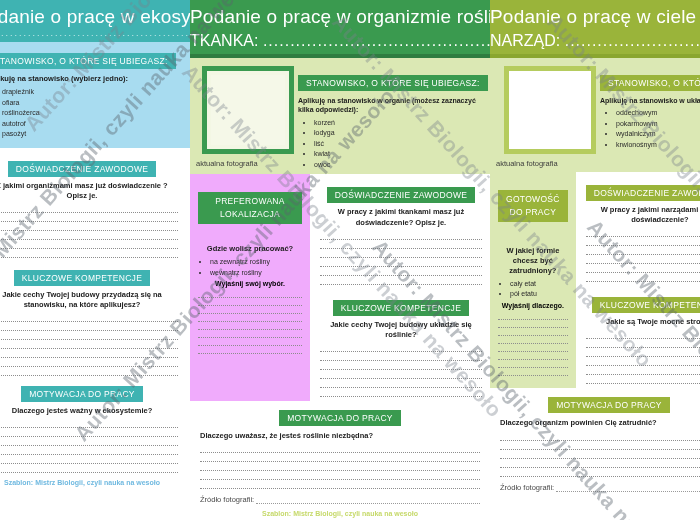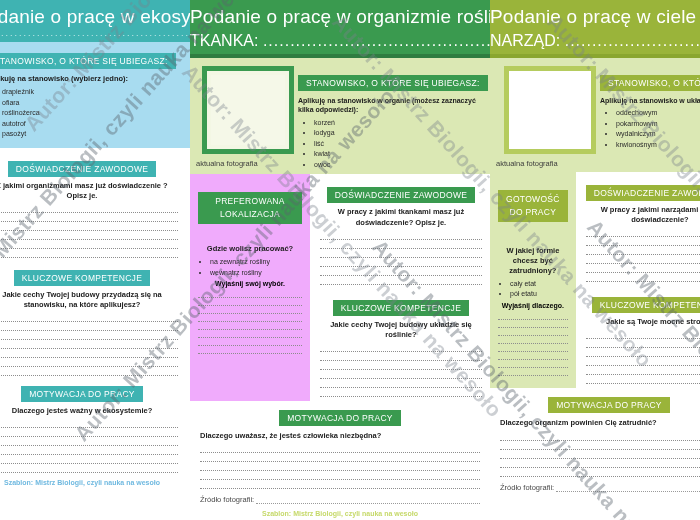--- a/index.html
+++ b/index.html
@@ -229,21 +229,21 @@
           <div class="ln"></div>
           <div class="ln"></div>
         </div>
       </div>
     </div>
 
     <div style="padding:2px 10px 0 10px;background:#fff">
       <div style="text-align:center;margin-top:4px">
         <span class="chip" style="background: rgb(58, 154, 79);">MOTYWACJA DO PRACY</span>
       </div>
-      <div class="q" style="margin-top:5px">Dlaczego uważasz, że jesteś człowieka niezbędna?</div>
+      <div class="q" style="margin-top:5px">Dlaczego uważasz, że jesteś roślinie niezbędna?</div>
       <div class="lines">
         <div class="ln"></div>
         <div class="ln"></div>
         <div class="ln"></div>
         <div class="ln"></div>
         <div class="ln"></div>
       </div>
       <div class="srcline">
         <span>Źródło fotografii:</span>
         <span class="rule"></span>

